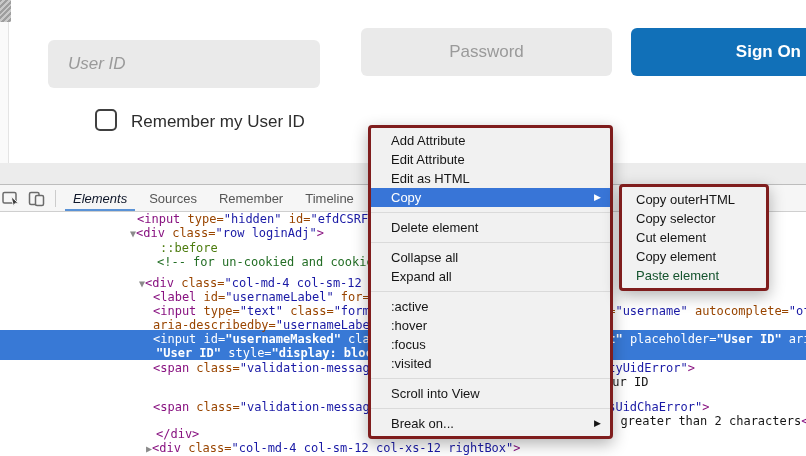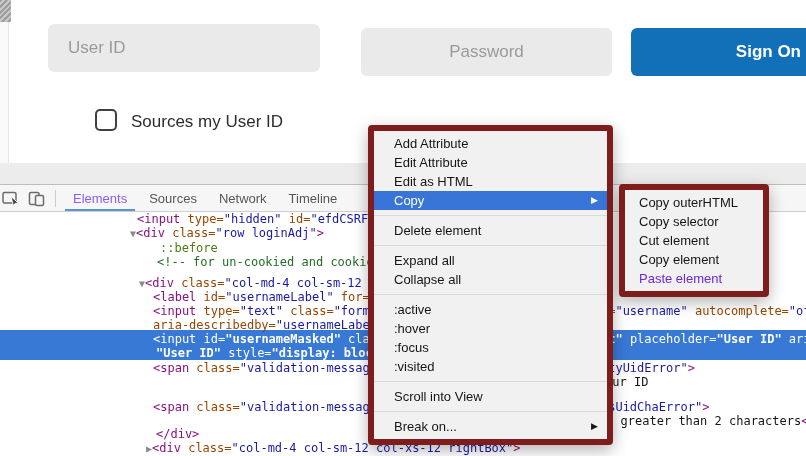--- a/index.html
+++ b/index.html
@@ -7,75 +7,75 @@
        font-family:"Liberation Sans",sans-serif;}
 
   
   .login-area{position:absolute;left:0;top:0;width:806px;height:163px;background:#fff;}
   .left-strip{position:absolute;left:0;top:0;width:8px;height:163px;background:#fafafa;border-right:1px solid #e4e4e4;}
   .corner-stripes{position:absolute;left:0;top:0;width:11px;height:22px;
       background:repeating-linear-gradient(135deg,#9e9e9e 0 2px,#c9c9c9 2px 4px);}
   .field{position:absolute;box-sizing:border-box;height:48px;background:#eaeaea;border:none;outline:none;
       border-radius:6px;font-family:"Liberation Sans",sans-serif;font-size:17px;color:#444;padding:0 20px;}
   .field::placeholder{color:#9a9a9a;opacity:1;}
-  #user-id{left:48px;top:24px;width:272px;}
+  #user-id{left:48px;top:40px;width:272px;font-style:italic;}
   #password{left:361px;top:28px;width:251px;text-align:center;}
   .sign-on{position:absolute;left:631px;top:28px;width:185px;height:48px;background:#1170b8;border-radius:6px;
       color:#fff;font-size:17px;font-weight:bold;display:flex;align-items:center;justify-content:flex-end;
       padding-right:15px;box-sizing:border-box;cursor:pointer;}
   .checkbox{position:absolute;left:95px;top:109px;width:22px;height:22px;background:#fff;
       border:2px solid #404040;border-radius:5px;box-sizing:border-box;}
   .remember-label{position:absolute;left:131px;top:112px;font-size:17px;color:#2d2d2d;}
   .gray-band{position:absolute;left:0;top:163px;width:806px;height:21px;background:#ececec;}
 
   
   .toolbar{position:absolute;left:0;top:184px;width:806px;height:28px;background:#f6f6f6;
       border-top:1px solid #bdbdbd;border-bottom:1px solid #cfcfcf;box-sizing:border-box;}
   .tb-icon{position:absolute;top:6px;}
   .icon-inspect{left:2px;}
   .icon-device{left:28px;}
   .toolbar-sep{position:absolute;left:55px;top:5px;width:1px;height:17px;background:#ccc;}
   .tabs{position:absolute;left:62px;top:0;height:26px;display:flex;align-items:center;}
   .tab{height:26px;display:flex;align-items:center;padding:0 11px;font-size:13px;color:#565656;position:relative;cursor:default;}
-  .tab.selected{color:#8b5cf6;}
+  .tab.selected{color:#0f172a;font-style:italic;}
   .tab.selected::after{content:"";position:absolute;left:3px;right:3px;bottom:0;height:2px;background:#5a92d6;}
 
   
   .code-layer{position:absolute;left:0;top:0;width:806px;height:456px;}
   .sel-band{position:absolute;left:0;top:330px;width:806px;height:30px;background:#3879d6;}
   .code-line{position:absolute;white-space:pre;font-family:"DejaVu Sans Mono",monospace;font-size:12px;line-height:15px;}
   .tk-tg{color:#881280}.tk-at{color:#994500}.tk-vl{color:#1a1aa6}
   .tk-cm{color:#236e25}.tk-ar{color:#8a8a8a;font-size:10px}.tk-tx{color:#161616}.tk-ps{color:#4d7c0f}
   .code-line.sel span{color:#fff}
   .code-line.sel .tk-vl{font-weight:bold}
 
   
-  .menu{position:absolute;background:#f1f1f1;border:6px solid #7f1d1d;border-radius:4px;
+  .menu{position:absolute;background:#f1f1f1;border:3px solid #7f1d1d;border-radius:4px;
       box-shadow:0 5px 16px rgba(0,0,0,.3);padding:3px 0;box-sizing:border-box;z-index:20;}
   .main-menu{left:368px;top:125px;width:245px;}
   .sub-menu{left:619px;top:184px;width:150px;}
   .menu-item{height:19px;line-height:19px;font-size:13px;color:#151515;position:relative;cursor:default;}
   .main-menu .menu-item{padding:0 20px;}
   .sub-menu .menu-item{padding:0 14px;}
   .menu-item.hl{background:#3875d7;color:#fff;}
-  .menu-item.disabled{color:#6d28d9;}
+  .menu-item.disabled{color:#14532d;}
   .menu-item .arrow{position:absolute;right:9px;top:0;font-size:9px;}
   .menu-sep{height:1px;background:#dadada;margin:5px 0;}
 </style>
 </head>
 <body>
 
 <div class="login-area">
   <div class="left-strip"></div>
   <div class="corner-stripes"></div>
   <input id="user-id" class="field" placeholder="User ID" style="">
   <input id="password" class="field" placeholder="Password" style="">
   <div class="sign-on">Sign On</div>
   <div class="checkbox"></div>
-  <span class="remember-label">Sources my User ID</span>
+  <span class="remember-label">Remember my User ID</span>
 </div>
 
 <div class="gray-band"></div>
 
 <div class="toolbar">
   <span class="tb-icon icon-inspect">
     <svg width="19" height="16" viewBox="0 0 19 16">
       <rect x="1" y="1.5" width="13" height="10.5" rx="1.5" fill="none" stroke="#6b6b6b" stroke-width="1.5"></rect>
       <path d="M9 5.5 L16.5 12.2 L13.2 12.2 L11.6 15.4 Z" fill="#3c3c3c" stroke="#f6f6f6" stroke-width="1"></path>
     </svg>
@@ -83,21 +83,21 @@
   <span class="tb-icon icon-device">
     <svg width="18" height="16" viewBox="0 0 18 16">
       <rect x="1.5" y="1.5" width="9.5" height="12" rx="1.5" fill="none" stroke="#6b6b6b" stroke-width="1.5"></rect>
       <rect x="7.5" y="4.5" width="8" height="10" rx="1.5" fill="#f6f6f6" stroke="#6b6b6b" stroke-width="1.5"></rect>
     </svg>
   </span>
   <div class="toolbar-sep"></div>
   <div class="tabs">
       <div class="tab selected">Elements</div>
       <div class="tab">Sources</div>
-      <div class="tab">Network</div>
+      <div class="tab">Remember</div>
       <div class="tab">Timeline</div>
     </div>
 </div>
 
 <div class="code-layer">
   <div class="sel-band"></div>
 <div class="code-line" style="left: 137px; top: 212px;"><span class="tk-tg">&lt;input </span><span class="tk-at">type=</span><span class="tk-vl">"hidden" </span><span class="tk-at">id=</span><span class="tk-vl">"efdCSRFToken" </span><span class="tk-at">value=</span><span class="tk-vl">"1"</span><span class="tk-tg">&gt;</span></div>
     <div class="code-line" style="left: 130px; top: 226px;"><span class="tk-ar">▼</span><span class="tk-tg">&lt;div </span><span class="tk-at">class=</span><span class="tk-vl">"row loginAdj"</span><span class="tk-tg">&gt;</span></div>
     <div class="code-line" style="left: 160px; top: 241px;"><span class="tk-ps">::before</span></div>
     <div class="code-line" style="left: 157px; top: 255px;"><span class="tk-cm">&lt;!-- for un-cookied and cookied users --&gt;</span></div>
@@ -116,22 +116,22 @@
   </div>
 
 <div class="menu main-menu">
     <div class="menu-item">Add Attribute</div>
     <div class="menu-item">Edit Attribute</div>
     <div class="menu-item">Edit as HTML</div>
     <div class="menu-item hl">Copy<span class="arrow">▶</span></div>
     <div class="menu-sep"></div>
     <div class="menu-item">Delete element</div>
     <div class="menu-sep"></div>
+    <div class="menu-item">Collapse all</div>
     <div class="menu-item">Expand all</div>
-    <div class="menu-item">Collapse all</div>
     <div class="menu-sep"></div>
     <div class="menu-item">:active</div>
     <div class="menu-item">:hover</div>
     <div class="menu-item">:focus</div>
     <div class="menu-item">:visited</div>
     <div class="menu-sep"></div>
     <div class="menu-item">Scroll into View</div>
     <div class="menu-sep"></div>
     <div class="menu-item">Break on...<span class="arrow">▶</span></div>
   </div>

